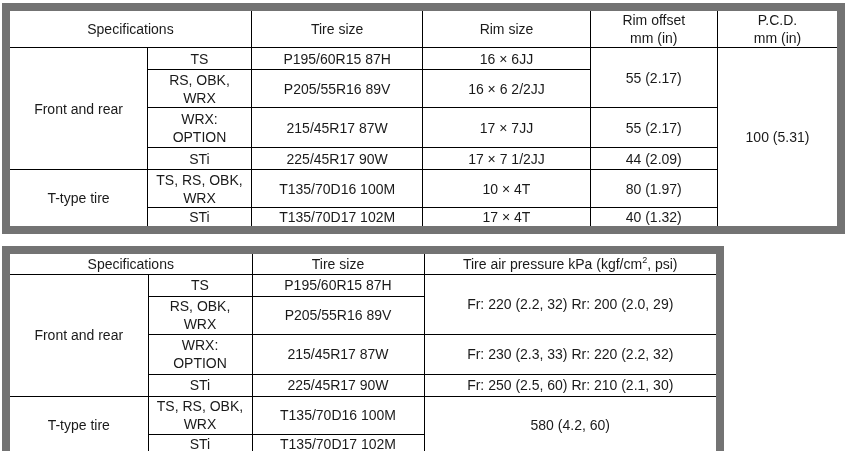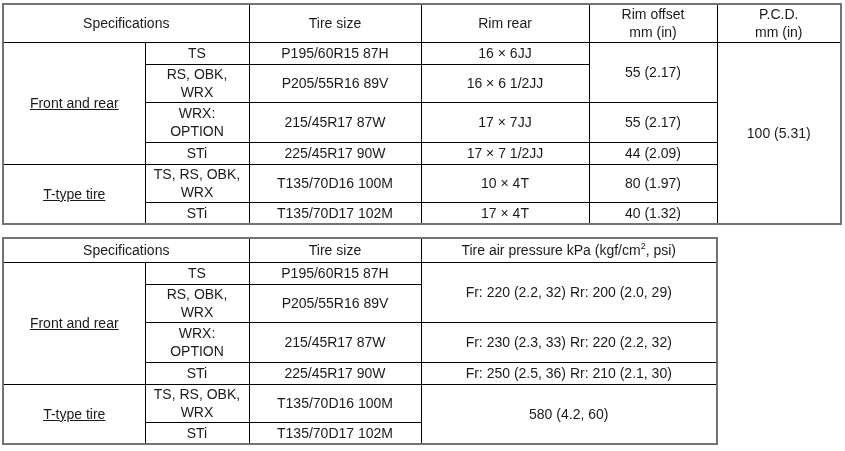--- a/index.html
+++ b/index.html
@@ -11,40 +11,39 @@
     width: 845px;
     height: 451px;
     font-family: "Liberation Sans", sans-serif;
     color: #1a1a1a;
     overflow: hidden;
   }
   table.spec-table {
     border-collapse: collapse;
     table-layout: fixed;
     margin-left: 2px;
-    border: 2px solid #737373;
+    border: 8px solid #737373;
   }
   #table1 { margin-top: 3px; }
   #table2 { margin-top: 12px; }
   table.spec-table th,
   table.spec-table td {
     border: 1px solid #000;
     font-size: 14px;
     font-weight: normal;
     text-align: center;
     vertical-align: middle;
     padding: 0;
     line-height: 18px;
     overflow: hidden;
     white-space: nowrap;
   }
   td.group-label {
     text-align: left;
     padding-left: 9px;
-    text-decoration: underline;
   }
   tr.rh22 { height: 22px; }
   tr.rh24 { height: 24px; }
   tr.rh38 { height: 38px; }
   tr.rh40 { height: 40px; margin-top: 32px; }
   tr.rh38h { height: 38px; } 
   sup.unit-sup {
     font-size: 9px;
     line-height: 0;
     vertical-align: super;
@@ -60,21 +59,21 @@
     <col style="width:104px">
     <col style="width:172px">
     <col style="width:168px">
     <col style="width:128px">
     <col style="width:124px">
   </colgroup>
   <tbody>
       <tr class="rh38h">
     <th colspan="2">Specifications</th>
     <th>Tire size</th>
-    <th>Rim rear</th>
+    <th>Rim size</th>
     <th>
       <div class="line">Rim offset</div>
       <div class="line">mm (in)</div>
     </th>
     <th>
       <div class="line">P.C.D.</div>
       <div class="line">mm (in)</div>
     </th>
   </tr>
   <tr class="rh22">
@@ -84,21 +83,21 @@
     <td>16 × 6JJ</td>
     <td rowspan="2">55 (2.17)</td>
     <td rowspan="6">100 (5.31)</td>
   </tr>
   <tr class="rh38">
     <td>
       <div class="line">RS, OBK,</div>
       <div class="line">WRX</div>
     </td>
     <td>P205/55R16 89V</td>
-    <td>16 × 6 1/2JJ</td>
+    <td>16 × 6 2/2JJ</td>
   </tr>
   <tr class="rh40">
     <td>
       <div class="line">WRX:</div>
       <div class="line">OPTION</div>
     </td>
     <td>215/45R17 87W</td>
     <td>17 × 7JJ</td>
     <td>55 (2.17)</td>
   </tr>
@@ -157,21 +156,21 @@
     <td>
       <div class="line">WRX:</div>
       <div class="line">OPTION</div>
     </td>
     <td>215/45R17 87W</td>
     <td>Fr: 230 (2.3, 33) Rr: 220 (2.2, 32)</td>
   </tr>
   <tr class="rh22">
     <td>STi</td>
     <td>225/45R17 90W</td>
-    <td>Fr: 250 (2.5, 36) Rr: 210 (2.1, 30)</td>
+    <td>Fr: 250 (2.5, 60) Rr: 210 (2.1, 30)</td>
   </tr>
   <tr class="rh38">
     <td rowspan="2" class="group-label">T-type tire</td>
     <td>
       <div class="line">TS, RS, OBK,</div>
       <div class="line">WRX</div>
     </td>
     <td>T135/70D16 100M</td>
     <td rowspan="2">580 (4.2, 60)</td>
   </tr>

